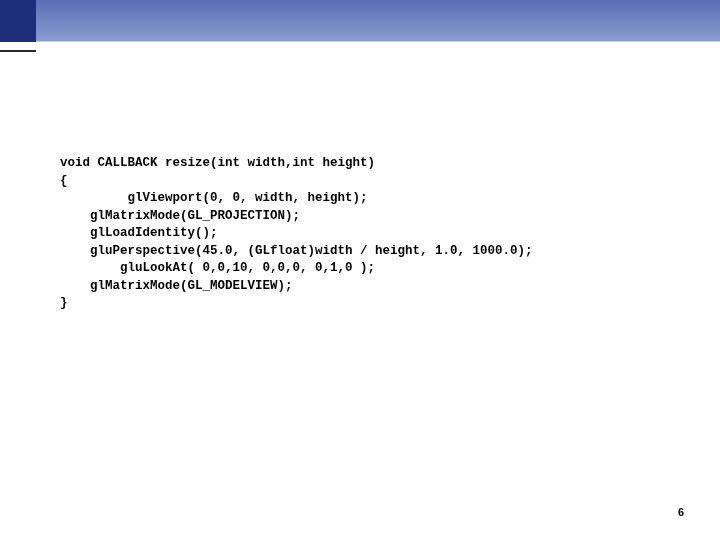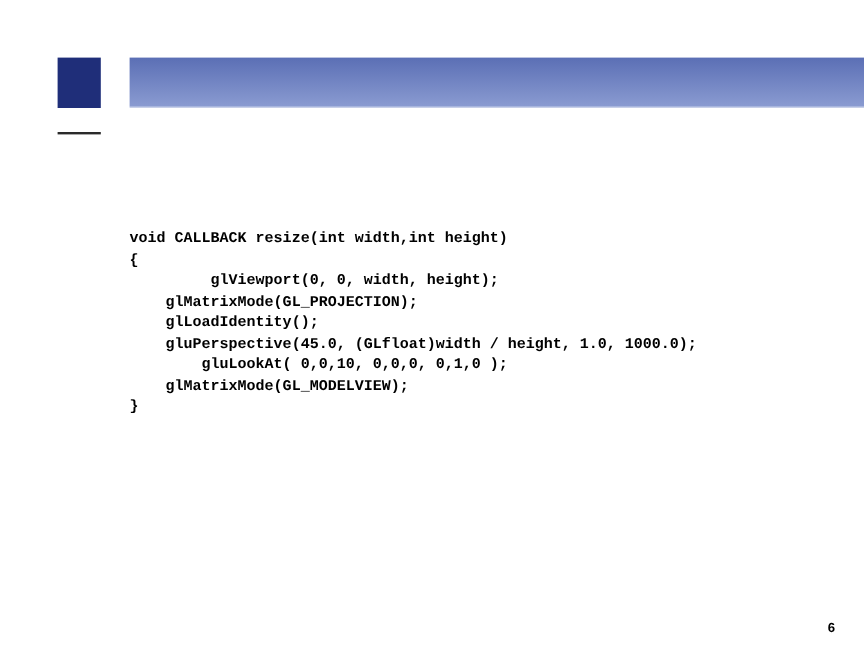--- a/index.html
+++ b/index.html
@@ -1,15 +1,15 @@
 <!DOCTYPE html>
 <html><head>
   <meta charset="utf-8">
   <style>
-    * { margin: 12px; padding: 0; box-sizing: border-box; }
+    * { margin: 0; padding: 0; box-sizing: border-box; }
     body {
       width: 720px;
       height: 540px;
       background: #ffffff;
       font-family: "Courier New", monospace;
       position: relative;
       overflow: hidden;
     }
     .header-bar {
       width: 100%;

